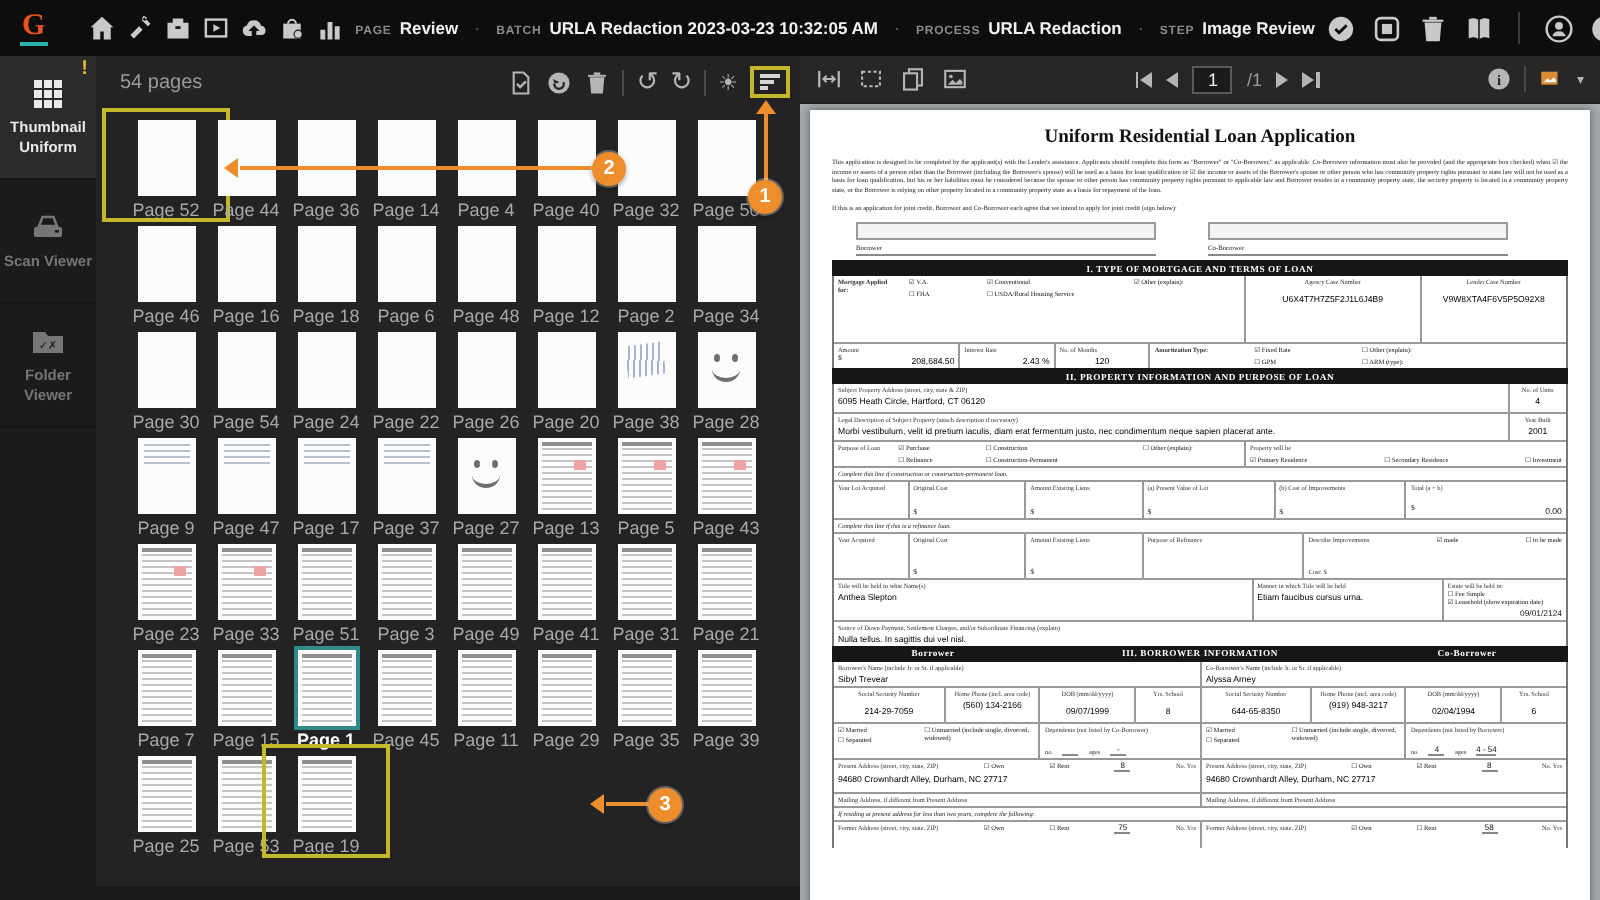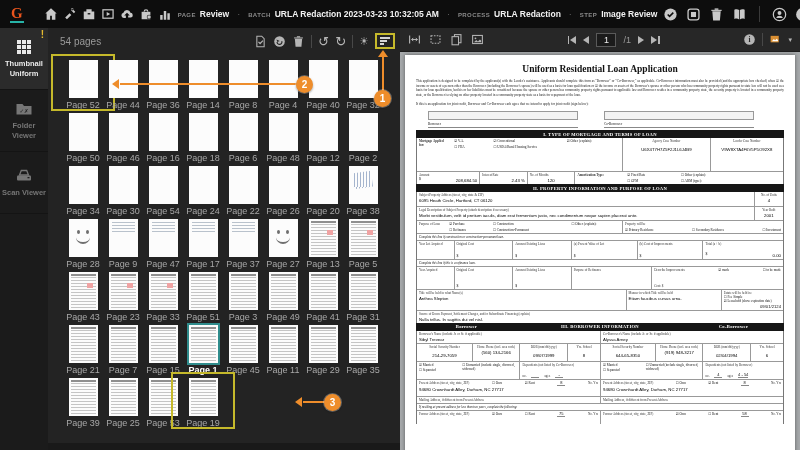--- a/index.html
+++ b/index.html
@@ -194,32 +194,32 @@
 <aside class="side">
   <div class="side-item active">
     <span class="side-alert">!</span>
     <svg viewBox="0 0 18 18">
         <path d="M2 2h4v4H2zM7 2h4v4H7zM12 2h4v4h-4zM2 7h4v4H2zM7 7h4v4H7zM12 7h4v4h-4zM2 12h4v4H2zM7 12h4v4H7zM12 12h4v4h-4z"></path>
       </svg>
     <span class="lbl2">Thumbnail Uniform</span>
   </div>
   <div class="side-item">
     <svg viewBox="0 0 18 18">
-        <path d="M1.5 4h6l1.5 2h7.5v8.5h-15z"></path>
-        <text x="9" y="12.5" text-anchor="middle" font-size="5.5" fill="#1b1b1b" font-family="DejaVu Sans, sans-serif">✓✗</text>
-      </svg>
-    <span class="lbl2">Folder Viewer</span>
-  </div>
-  <div class="side-item">
-    <svg viewBox="0 0 18 18">
         <path d="M4.5 8l1.8-4.5h5.4L13.5 8z" fill="none" stroke="currentColor" stroke-width="1.3"></path>
         <rect x="2" y="8.5" width="14" height="5" rx="1"></rect>
         <rect x="12.5" y="10" width="2" height="1.3" fill="#1b1b1b"></rect>
       </svg>
     <span class="lbl2">Scan Viewer</span>
+  </div>
+  <div class="side-item">
+    <svg viewBox="0 0 18 18">
+        <path d="M1.5 4h6l1.5 2h7.5v8.5h-15z"></path>
+        <text x="9" y="12.5" text-anchor="middle" font-size="5.5" fill="#1b1b1b" font-family="DejaVu Sans, sans-serif">✓✗</text>
+      </svg>
+    <span class="lbl2">Folder Viewer</span>
   </div>
 </aside>
 
 <section class="tpanel">
   <div class="tpanel-bar">
     <span class="tp-count">54 pages</span>
     <div class="tp-icons">
       <svg viewBox="0 0 16 16">
           <path d="M3.5 1.5h6l3 3v10h-9z" fill="none" stroke="#b5b5b5" stroke-width="1.3"></path>
           <path d="M5.5 8.5l2 2 3.5-3.5" fill="none" stroke="#b5b5b5" stroke-width="1.5"></path>
@@ -255,24 +255,20 @@
         <div class="tmb t-blank"></div>
         <div class="plabel">Page 44</div>
       </div>
       <div class="cell">
         <div class="tmb t-blank"></div>
         <div class="plabel">Page 36</div>
       </div>
       <div class="cell">
         <div class="tmb t-blank"></div>
         <div class="plabel">Page 14</div>
-      </div>
-      <div class="cell">
-        <div class="tmb t-blank"></div>
-        <div class="plabel">Page 8</div>
       </div>
       <div class="cell">
         <div class="tmb t-blank"></div>
         <div class="plabel">Page 4</div>
       </div>
       <div class="cell">
         <div class="tmb t-blank"></div>
         <div class="plabel">Page 40</div>
       </div>
       <div class="cell">

